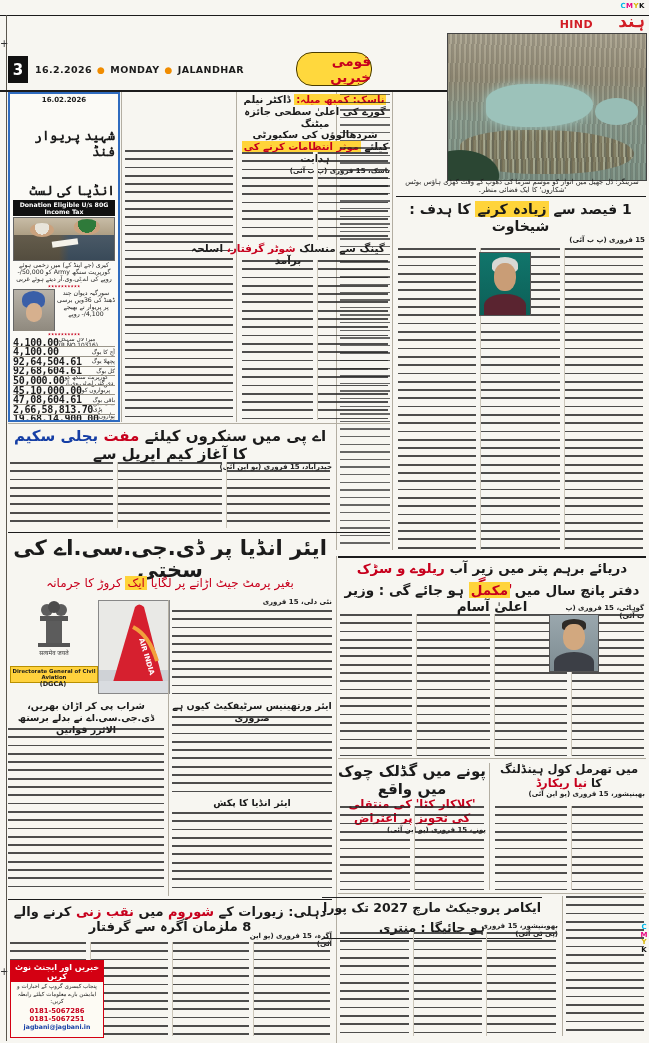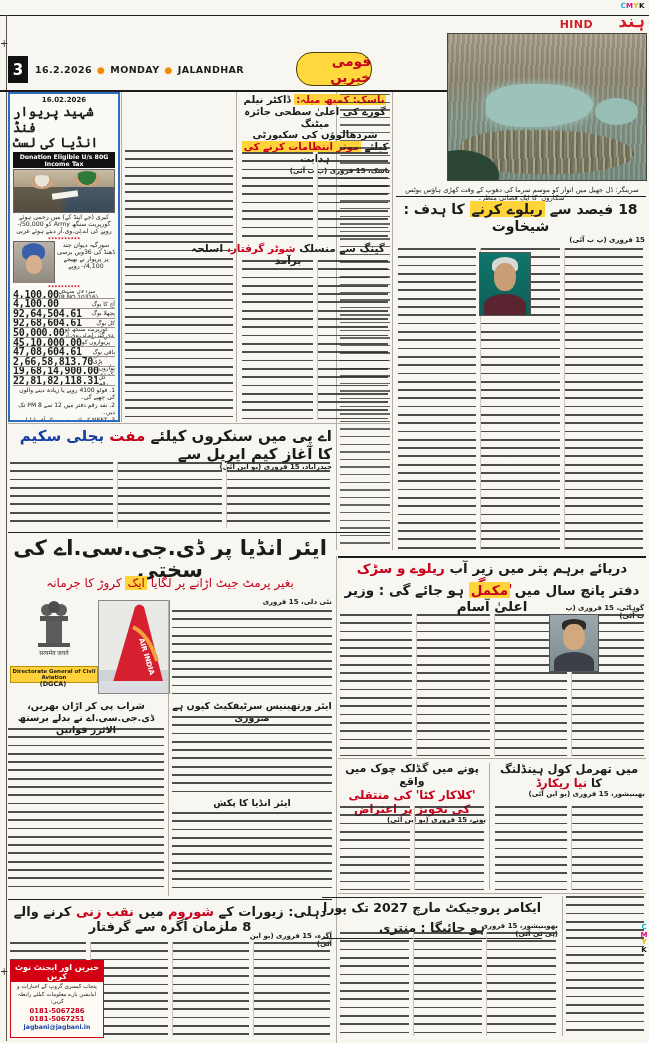--- a/index.html
+++ b/index.html
@@ -29,21 +29,21 @@
   .brand-en{color:#d21e26;font-weight:bold;font-size:11px;letter-spacing:.4px;text-align:right;}
   .brand-ur{color:#d21e26;font-weight:bold;font-size:17px;text-align:right;}
   .cmyk{font-size:7px;font-weight:bold;letter-spacing:.5px;display:flex;}
   .cmyk span:nth-child(1){color:#00b7e8;}.cmyk span:nth-child(2){color:#e6007e;}
   .cmyk span:nth-child(3){color:#d8b400;}.cmyk span:nth-child(4){color:#111;}
   .cmyk.vert{flex-direction:column;line-height:1.1;align-items:center;}
   .plus{font-size:10px;color:#333;}
   
   .dbox{border:2px solid #2f6bbf;background:#fbfaf6;padding:2px 3px;box-sizing:border-box;overflow:hidden;font-size:6.5px;}
   .db-date{font-size:7px;font-weight:bold;text-align:center;}
-  .db-title{font-weight:bold;font-size:13px;text-align:left;line-height:1.2;font-family:"DejaVu Serif",serif;}
+  .db-title{font-weight:bold;font-size:13px;text-align:right;line-height:1.2;font-family:"DejaVu Serif",serif;margin-top:24px;}
   .db-strip{background:#111;color:#fff;font-size:6.2px;font-weight:bold;text-align:center;padding:1px 0;margin:1px 0;}
   .dphoto1{position:relative;height:42px;border:1px solid #666;background:linear-gradient(180deg,#c8bca6 0%,#a39478 55%,#6f6450 100%);overflow:hidden;}
   .dphoto1 .h1l{position:absolute;left:16%;top:12%;width:24%;height:34%;border-radius:50%;
       background:radial-gradient(circle at 50% 32%,#e8e4da 0 46%,#caa27e 47% 100%);}
   .dphoto1 .h1r{position:absolute;right:14%;top:4%;width:26%;height:36%;border-radius:50%;
       background:radial-gradient(circle at 50% 30%,#2f7a3a 0 52%,#caa27e 53% 100%);}
   .dphoto1 .chq{position:absolute;left:38%;top:54%;width:26%;height:14%;background:#f4f2ea;transform:rotate(-8deg);}
   .dphoto1 .bod{position:absolute;inset:42% 0 0 0;background:linear-gradient(90deg,#4a4539 0 45%,#27415c 55% 100%);opacity:.75;}
   .dcap{font-size:6.2px;line-height:1.15;text-align:center;}
   .sep{color:#c7001d;font-size:6px;letter-spacing:1px;text-align:center;line-height:1;}
@@ -120,21 +120,21 @@
   <div class="abs badge rtl" style="left:296px;top:52px;width:74px;height:32px;">قومی خبریں</div>
   <div class="abs rule" style="left:0;top:90px;width:447px;height:2px;"></div>
 
   <div class="abs lake" style="left:447px;top:33px;width:198px;height:146px;">
     <div class="tex"></div>
     <div class="water"></div>
     <div class="water2"></div>
     <div class="boats"></div>
     <div class="trees"></div>
   </div>
-  <div class="abs caption rtl" style="left:398px;top:186px;width:248px;">سرینگر: ڈل جھیل میں اتوار کو موسم سرما کی دھوپ کے وقت کھڑی ہاؤس بوٹس 'شکاروں' کا ایک فضائی منظر۔</div>
+  <div class="abs caption rtl" style="left:398px;top:178px;width:248px;">سرینگر: ڈل جھیل میں اتوار کو موسم سرما کی دھوپ کے وقت کھڑی ہاؤس بوٹس 'شکاروں' کا ایک فضائی منظر۔</div>
   <div class="abs rule" style="left:396px;top:196px;width:250px;height:1px;"></div>
 
   <div class="abs dbox" style="left:8px;top:92px;width:112px;height:330px;">
     <div class="db-date">16.02.2026</div>
     <div class="db-title rtl">شہید پریوار فنڈ</div>
     <div class="db-title rtl">انڈیا کی لسٹ</div>
     <div class="db-strip">Donation Eligible U/s 80G Income Tax</div>
     <div class="dphoto1">
       <div class="bod"></div>
       <div class="h1l"></div>
@@ -227,38 +227,38 @@
     <span>گینگ سے منسلک </span><span class="red">شوٹر گرفتار،</span><span> اسلحہ برآمد</span>
   </div>
   <div class="abs cols" style="left:240px;top:260px;width:150px;height:160px;">
     <div class="flow"></div>
     <div class="flow"></div>
   </div>
   <div class="abs flowlite" style="left:340px;top:94px;width:50px;height:454px;"></div>
 
   <div class="abs" style="left:396px;top:201px;width:249px;">
     <div class="hl rtl" style="font-size:14px;">
-      <span>18 فیصد سے </span><span class="ybg">ریلوے کرنے</span><span> کا ہدف : شیخاوت</span>
+      <span>1 فیصد سے </span><span class="ybg">زیادہ کرنے</span><span> کا ہدف : شیخاوت</span>
     </div>
     <div class="dateline rtl" style="margin-top:2px;">15 فروری (پ ب آئی)</div>
   </div>
   <div class="abs cols" style="left:396px;top:248px;width:249px;height:302px;">
     <div class="flow"></div>
     <div class="flow"></div>
     <div class="flow"></div>
   </div>
   <div class="abs portrait" style="left:479px;top:252px;width:50px;height:62px;background:linear-gradient(#11756b,#0c5f57);">
     <span class="hair" style="background:#d8d8d4;"></span>
     <span class="face" style="background:#c99d76;"></span>
     <span class="torso" style="background:#5a2430;"></span>
   </div>
 
   <div class="abs lrule" style="left:8px;top:423px;width:382px;height:1px;"></div>
   <div class="abs" style="left:8px;top:428px;width:324px;">
-    <div class="hl rtl" style="font-size:15px;text-align:right;">
+    <div class="hl rtl" style="font-size:15px;">
       <span>اے پی میں سنکروں کیلئے </span><span class="red">مفت </span><span class="blue">بجلی سکیم</span><span> کا آغاز کیم اپریل سے</span>
     </div>
     <div class="dateline rtl">حیدرآباد، 15 فروری (یو این آئی)</div>
   </div>
   <div class="abs cols" style="left:8px;top:462px;width:324px;height:66px;">
     <div class="flow"></div>
     <div class="flow"></div>
     <div class="flow"></div>
   </div>
 
@@ -336,21 +336,21 @@
   </div>
   <div class="abs portrait" style="left:549px;top:614px;width:48px;height:56px;background:linear-gradient(#9aa7ad,#7d8b91);z-index:2;">
     <span class="hair" style="background:#2e2a26;height:20%;top:8%;"></span>
     <span class="face" style="background:#d2a87f;"></span>
     <span class="torso" style="background:#3c3f46;"></span>
   </div>
 
   <div class="abs vrule" style="left:336px;top:556px;height:487px;"></div>
   <div class="abs lrule" style="left:338px;top:758px;width:308px;height:1px;"></div>
   <div class="abs" style="left:338px;top:763px;width:148px;">
-    <div class="hl rtl" style="font-size:11px;">پونے میں گڈلک چوک میں واقع</div>
+    <div class="hl rtl" style="font-size:15px;">پونے میں گڈلک چوک میں واقع</div>
     <div class="hl rtl red" style="font-size:11.5px;">'کلاکار کٹا' کی منتقلی کی تجویز پر اعتراض</div>
     <div class="dateline rtl">پونے، 15 فروری (یو این آئی)</div>
   </div>
   <div class="abs cols" style="left:338px;top:806px;width:148px;height:84px;">
     <div class="flow"></div>
     <div class="flow"></div>
   </div>
   <div class="abs vrule" style="left:489px;top:763px;height:127px;"></div>
   <div class="abs" style="left:493px;top:763px;width:152px;">
     <div class="hl rtl" style="font-size:11.5px;">

